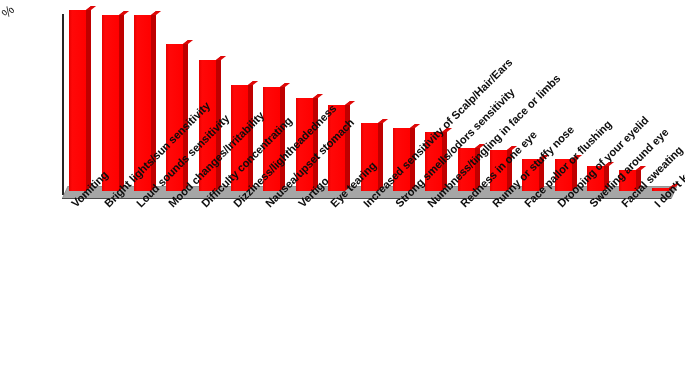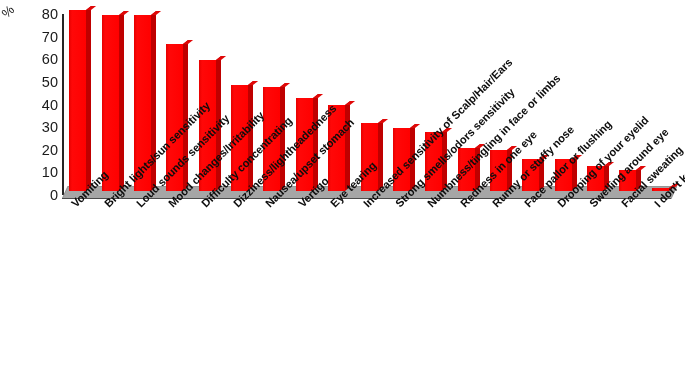--- a/index.html
+++ b/index.html
@@ -143,31 +143,20 @@
     letter-spacing: -0.1px;
   }
 </style>
 </head>
 <body>
 
 <div id="chart-root">
 
   <div id="y-unit">%</div>
 
-  <div id="y-ticks">
-      <div class="y-tick" style="top: -7px;">80</div>
-      <div class="y-tick" style="top: 15.625px;">70</div>
-      <div class="y-tick" style="top: 38.25px;">60</div>
-      <div class="y-tick" style="top: 60.875px;">50</div>
-      <div class="y-tick" style="top: 83.5px;">40</div>
-      <div class="y-tick" style="top: 106.125px;">30</div>
-      <div class="y-tick" style="top: 128.75px;">20</div>
-      <div class="y-tick" style="top: 151.375px;">10</div>
-      <div class="y-tick" style="top: 174px;">0</div>
-    </div>
 
   <div id="plot">
     <div id="y-axis-line"></div>
   </div>
 
   <div id="floor">
     <svg class="floor-top" viewBox="0 0 615 13" preserveAspectRatio="none">
       <polygon points="0,13 6,0 615,0 609,13" fill="#A6A6A6" stroke="#7a7a7a" stroke-width="0.7"></polygon>
       <line x1="0" y1="12.6" x2="609" y2="12.6" stroke="#4d4d4d" stroke-width="1.2"></line>
     </svg>

